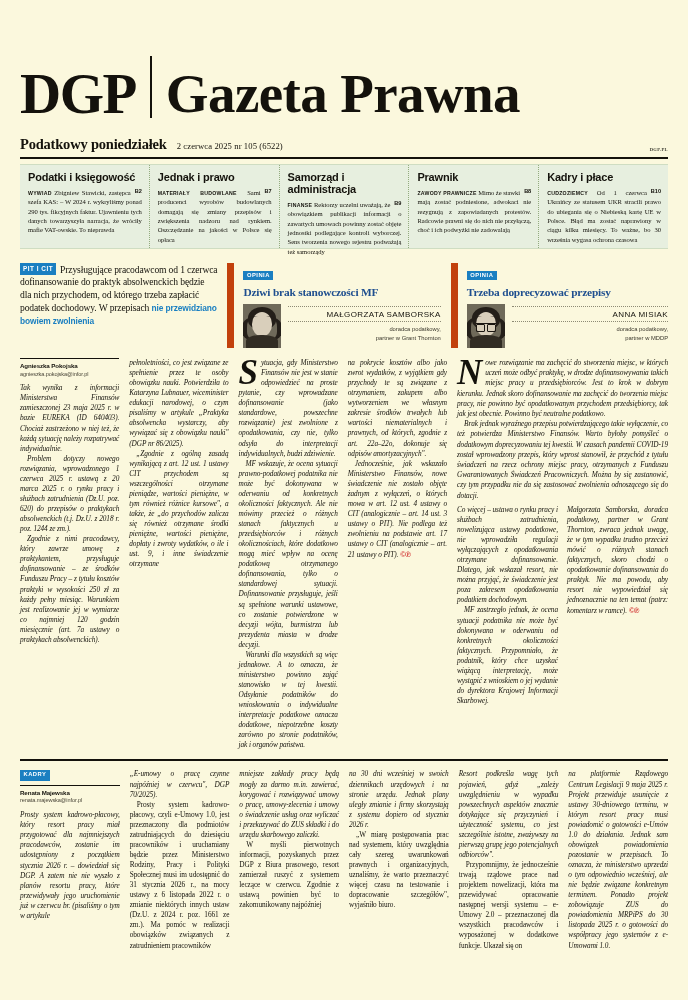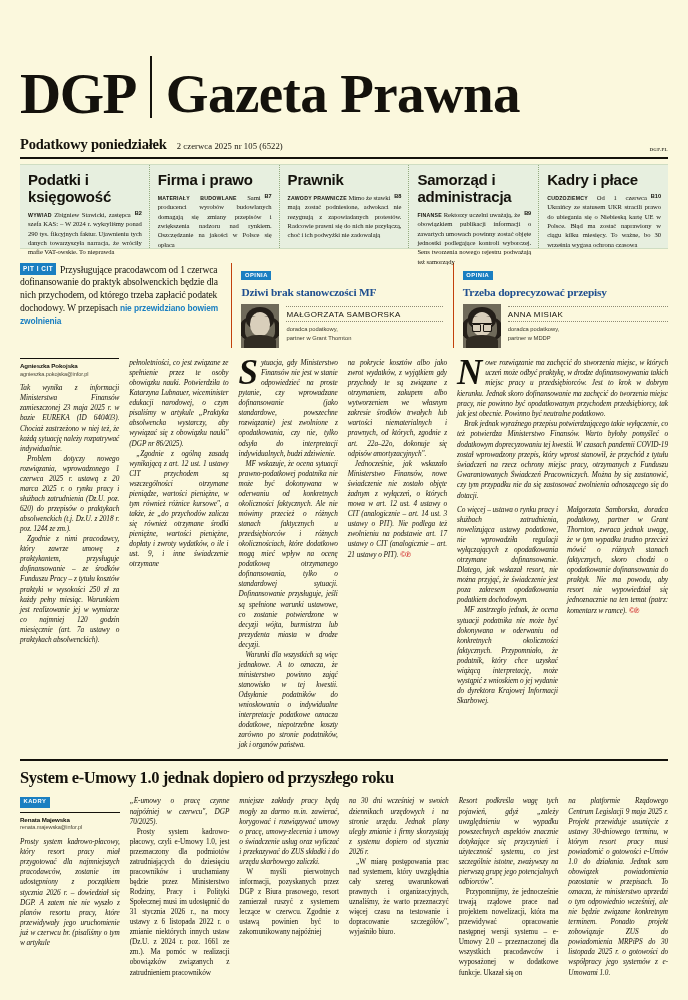--- a/index.html
+++ b/index.html
@@ -48,21 +48,21 @@
     border-top:1px solid #cfddc2;border-bottom:1px solid #cfddc2;
     height:85px;box-sizing:border-box;
   }
   .navcol{
     flex:1;padding:6px 7px 5px 8px;box-sizing:border-box;
     border-right:1px dotted #93ab7e;position:relative;
   }
   .navcol:last-child{border-right:none;}
   .navcol h3{
     margin:0 0 5px 0;font-family:"Liberation Sans",sans-serif;
-    font-size:15px;font-weight:bold;letter-spacing:-.2px;
+    font-size:11px;font-weight:bold;letter-spacing:-.2px;
   }
   .navcol p{
     margin:0;font-size:6.6px;line-height:1.42;text-align:justify;
     letter-spacing:-.05px;
   }
   .navcol .kicker{
     font-family:"Liberation Sans",sans-serif;font-size:5.2px;
     font-weight:bold;letter-spacing:.25px;
   }
   .navcol .pg{
@@ -83,32 +83,32 @@
     display:inline-block;background:#1a7fc1;color:#fff;
     font-family:"Liberation Sans",sans-serif;font-size:6.4px;font-weight:bold;
     letter-spacing:.5px;padding:1.5px 3px;margin-right:4px;vertical-align:2px;
   }
   .lead p{
     margin:0;font-size:9.6px;line-height:1.34;letter-spacing:-.15px;
   }
   .lead .hl{color:#1a7fc1;font-family:"Liberation Sans",sans-serif;
     font-size:8.4px;font-weight:bold;letter-spacing:-.1px;}
 
-  .opbox{width:212px;border-left:1px solid #c2410c;padding-left:9px;}
+  .opbox{width:212px;border-left:7px solid #c2410c;padding-left:9px;}
   .opbox.wide{width:216px;}
   .opbadge{
     display:inline-block;background:#1a7fc1;color:#fff;
     font-family:"Liberation Sans",sans-serif;font-size:5.8px;font-weight:bold;
     letter-spacing:.5px;padding:1.5px 3.5px;
   }
   .opbox h4{
     margin:5px 0 6px 0;color:#1f4f8f;font-size:11.4px;font-weight:bold;
     letter-spacing:-.2px;
   }
-  .opauthor{display:flex;gap:7px;align-items:flex-start;}
+  .opauthor{display:flex;gap:7px;align-items:flex-start;text-align:right;}
   .portrait{
     width:38px;height:44px;flex:none;background:#6f6a5a;position:relative;
     overflow:hidden;border:0;
   }
   .portrait .head{
     position:absolute;left:50%;top:8px;width:20px;height:24px;
     background:#d9cfbb;border-radius:50% 50% 46% 46%;transform:translateX(-50%);
   }
   .portrait .hair{
     position:absolute;left:50%;top:3px;width:28px;height:22px;
@@ -214,32 +214,32 @@
   </div>
 
   <div class="navstrip">
 
     <div class="navcol">
       <h3>Podatki i księgowość</h3>
       <p><span class="pg">B2</span><span class="kicker">WYWIAD</span> <span>Zbigniew Stawicki, zastępca szefa KAS: – W 2024 r. wykryliśmy ponad 290 tys. fikcyjnych faktur. Ujawnieniu tych danych towarzyszyła narracja, że wróciły mafie VAT-owskie. To nieprawda</span></p>
     </div>
 
     <div class="navcol">
-      <h3>Firma i prawo</h3>
+      <h3>Jednak i prawo</h3>
       <p><span class="pg">B7</span><span class="kicker">MATERIAŁY BUDOWLANE</span> <span>Sami producenci wyrobów budowlanych domagają się zmiany przepisów i zwiększenia nadzoru nad rynkiem. Oszczędzanie na jakości w Polsce się opłaca</span></p>
+    </div>
+
+    <div class="navcol">
+      <h3>Samorząd i administracja</h3>
+      <p><span class="pg">B9</span><span class="kicker">FINANSE</span> <span>Rektorzy uczelni uważają, że obowiązkiem publikacji informacji o zawartych umowach powinny zostać objęte jednostki podlegające kontroli wyborczej. Sens tworzenia nowego rejestru podważają też samorządy</span></p>
     </div>
 
     <div class="navcol">
       <h3>Prawnik</h3>
       <p><span class="pg">B8</span><span class="kicker">ZAWODY PRAWNICZE</span> <span>Mimo że stawki mają zostać podniesione, adwokaci nie rezygnują z zapowiadanych protestów. Radcowie prawni się do nich nie przyłączą, choć i ich podwyżki nie zadowalają</span></p>
-    </div>
-
-    <div class="navcol">
-      <h3>Samorząd i administracja</h3>
-      <p><span class="pg">B9</span><span class="kicker">FINANSE</span> <span>Rektorzy uczelni uważają, że obowiązkiem publikacji informacji o zawartych umowach powinny zostać objęte jednostki podlegające kontroli wyborczej. Sens tworzenia nowego rejestru podważają też samorządy</span></p>
     </div>
 
     <div class="navcol">
       <h3>Kadry i płace</h3>
       <p><span class="pg">B10</span><span class="kicker">CUDZOZIEMCY</span> <span>Od 1 czerwca Ukraińcy ze statusem UKR stracili prawo do ubiegania się o Niebieską kartę UE w Polsce. Błąd ma zostać naprawiony w ciągu kilku miesięcy. To ważne, bo 30 września wygasa ochrona czasowa</span></p>
     </div>
 
   </div>
 
 
@@ -331,21 +331,20 @@
         </div>
         <div class="ocol">
           <p class="first"><span>Małgorzata Samborska, doradca podatkowy, partner w Grant Thornton, zwraca jednak uwagę, że w tym wypadku trudno przecież mówić o różnych stanach faktycznych, skoro chodzi o opodatkowanie dofinansowania do praktyk. Nie ma powodu, aby resort nie wypowiedział się jednoznacznie na ten temat (patrz: komentarz w ramce).</span> <span class="endmark">©℗</span></p>
         </div>
       </div>
     </div>
 
   </div>
 
   <div class="botsep"></div>
-  <h2 class="bot-headline">System e-Umowy 1.0 jednak dopiero od przyszłego roku</h2>
 
   <div class="botgrid">
 
     <div class="botcol">
       <span class="bot-badge">KADRY</span>
       <div class="byline">
         <div class="bl-rule"></div>
         <div class="bl-name">Renata Majewska</div>
         <div class="bl-mail">renata.majewska@infor.pl</div>
       </div>

